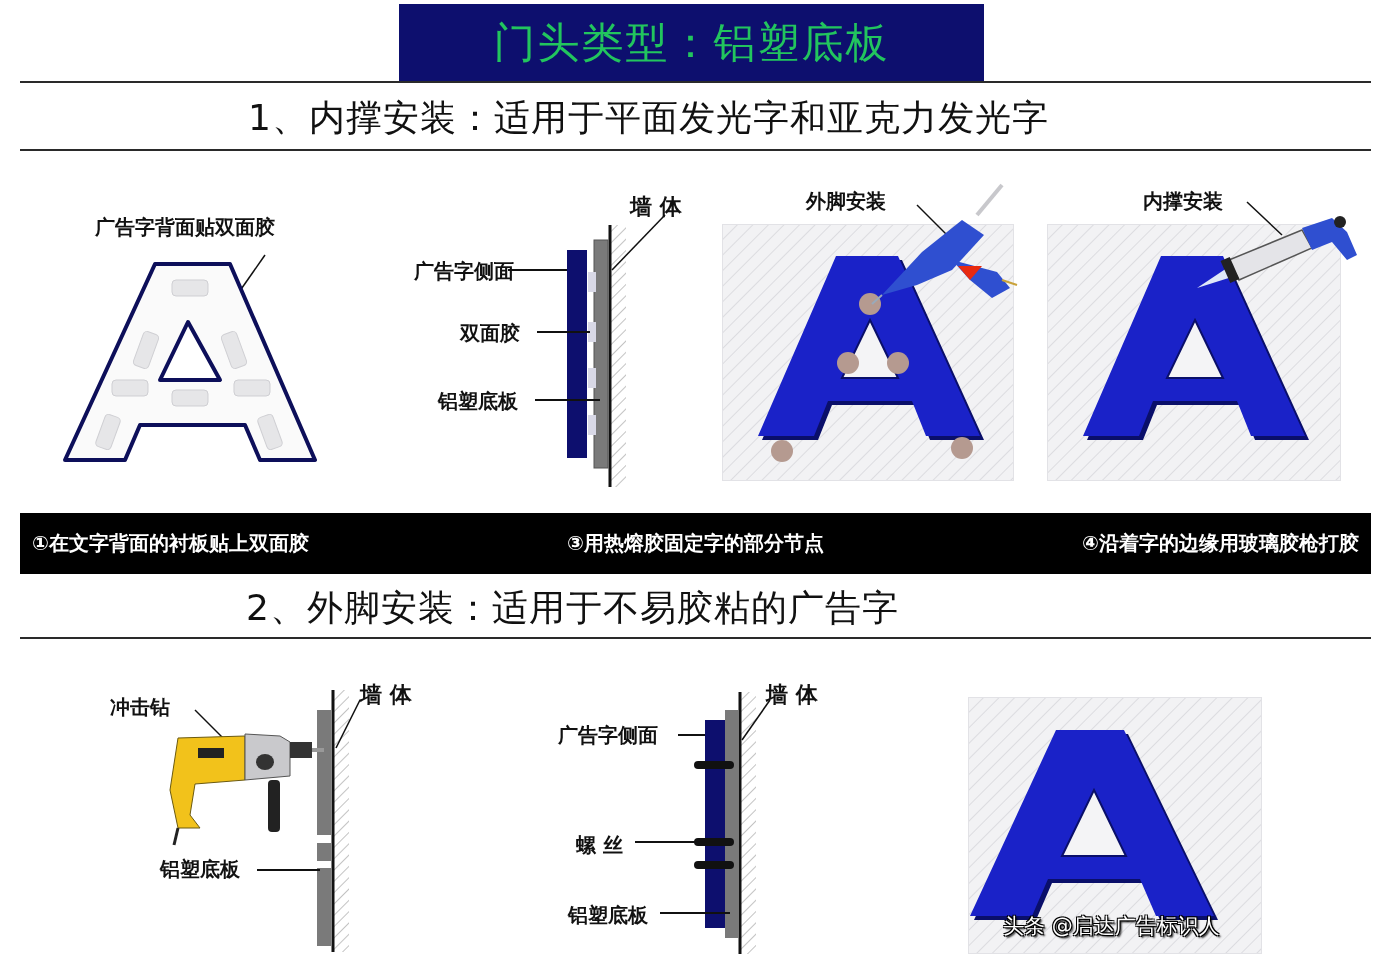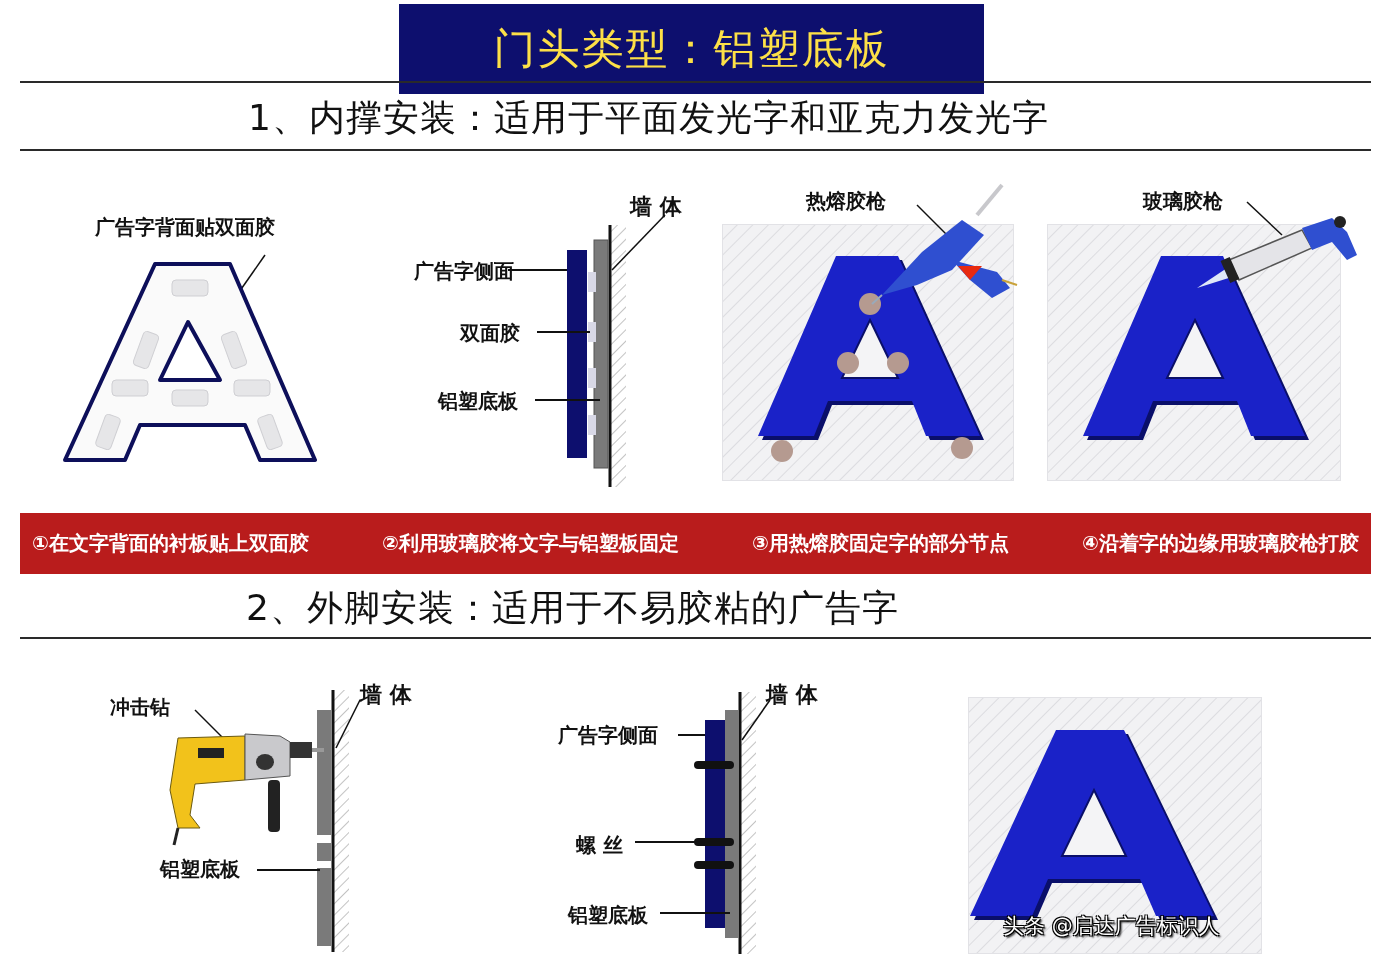--- a/index.html
+++ b/index.html
@@ -2,29 +2,29 @@
 <html><head>
 <meta charset="utf-8">
 <style>
   html, body { margin:0; padding:0; }
   body {
     width:1394px; height:976px; background:#ffffff; position:relative; overflow:hidden;
     font-family:"DejaVu Sans","Liberation Sans",sans-serif; color:#111;
   }
   .abs { position:absolute; }
   .title-banner {
-    left:399px; top:4px; width:585px; height:90px; background:#0d0f6e;
-    color:#fde047; font-size:42px; display:flex; align-items:center; justify-content:center;
+    left:399px; top:4px; width:585px; height:78px; background:#0d0f6e;
+    color:#22c55e; font-size:42px; display:flex; align-items:center; justify-content:center;
     letter-spacing:2px;
   }
   .hline { height:2px; background:#2a2a2a; }
   .section-title { font-size:36px; color:#111; white-space:nowrap; letter-spacing:1px;text-align:center; }
   .label { font-size:20px; color:#111; white-space:nowrap; font-weight:bold; }
   .steps-bar {
-    left:20px; top:513px; width:1351px; height:61px; background:#b91c1c; color:#fff;
+    left:20px; top:513px; width:1351px; height:61px; background:#000000; color:#fff;
     display:flex; align-items:center; justify-content:space-between; padding:0 12px; box-sizing:border-box;
     font-size:20px; font-weight:bold; white-space:nowrap;
   }
   .hatch-panel {
     background: repeating-linear-gradient(135deg, #f2f2f4 0px, #f2f2f4 9px, #dcdce0 10px, #f2f2f4 11px);
     border:1px solid #e2e2e6;
   }
   .watermark {
     font-size:21px; color:#fff; white-space:nowrap;
     text-shadow: 1px 1px 0 #000, -1px -1px 0 #000, 1px -1px 0 #000, -1px 1px 0 #000, 2px 2px 2px #000;
@@ -76,21 +76,21 @@
   <rect x="58" y="112" width="8" height="20" fill="#d8d8e6"></rect>
   <rect x="58" y="158" width="8" height="20" fill="#d8d8e6"></rect>
   <rect x="58" y="205" width="8" height="20" fill="#d8d8e6"></rect>
   <rect x="37" y="40" width="20" height="208" fill="#0d0f6e"></rect>
   <line x1="-22" y1="60" x2="37" y2="60" stroke="#111" stroke-width="2"></line>
   <line x1="7" y1="122" x2="60" y2="122" stroke="#111" stroke-width="2"></line>
   <line x1="5" y1="190" x2="70" y2="190" stroke="#111" stroke-width="2"></line>
   <line x1="135" y1="5" x2="82" y2="60" stroke="#111" stroke-width="1.5"></line>
 </svg>
 
-<div class="abs label" style="left:806px; top:188px;">热熔胶枪</div>
+<div class="abs label" style="left:806px; top:188px;">外脚安装</div>
 <div class="abs hatch-panel" style="left:722px; top:224px; width:290px; height:255px;"></div>
 <svg class="abs" style="left:722px; top:180px;" width="310" height="300">
   <line x1="195" y1="25" x2="225" y2="55" stroke="#111" stroke-width="1.5"></line>
   <path d="M118 80 L180 80 L262 260 L208 260 L194 225 L110 225 L96 260 L40 260 Z" fill="#0a0f6a"></path>
   <path d="M114 76 L176 76 L258 256 L204 256 L190 221 L106 221 L92 256 L36 256 Z" fill="#1a22c8"></path>
   <path d="M148 140 L176 198 L120 198 Z" fill="#f4f4f6" stroke="#0a0f6a" stroke-width="2"></path>
   <g fill="#b59a90">
     <circle cx="148" cy="124" r="11"></circle>
     <circle cx="126" cy="183" r="11"></circle>
     <circle cx="176" cy="183" r="11"></circle>
@@ -99,37 +99,36 @@
   </g>
 
   <line x1="255" y1="35" x2="280" y2="5" stroke="#c8c8cc" stroke-width="4"></line>
   <path d="M160 115 L200 72 L240 40 L262 55 L230 90 L195 105 Z" fill="#2f4fd0"></path>
   <path d="M230 80 L275 92 L288 108 L270 118 L248 100 Z" fill="#2f4fd0"></path>
   <path d="M236 86 L260 86 L248 100 Z" fill="#e82a10"></path>
   <line x1="280" y1="100" x2="295" y2="105" stroke="#c9a23a" stroke-width="2"></line>
   <line x1="160" y1="115" x2="150" y2="124" stroke="#9ab" stroke-width="2"></line>
 </svg>
 
-<div class="abs label" style="left:1143px; top:188px;">玻璃胶枪</div>
+<div class="abs label" style="left:1143px; top:188px;">内撑安装</div>
 <div class="abs hatch-panel" style="left:1047px; top:224px; width:292px; height:255px;"></div>
 <svg class="abs" style="left:1047px; top:180px;" width="320" height="300">
   <line x1="200" y1="22" x2="235" y2="55" stroke="#111" stroke-width="1.5"></line>
   <path d="M118 80 L180 80 L262 260 L208 260 L194 225 L110 225 L96 260 L40 260 Z" fill="#0a0f6a"></path>
   <path d="M114 76 L176 76 L258 256 L204 256 L190 221 L106 221 L92 256 L36 256 Z" fill="#1a22c8"></path>
   <path d="M148 140 L176 198 L120 198 Z" fill="#f4f4f6" stroke="#0a0f6a" stroke-width="2"></path>
   <path d="M150 108 L180 88 L188 96 Z" fill="#dfe8f8"></path>
   <path d="M182 80 L255 50 L265 68 L192 100 Z" fill="#e4e4e8" stroke="#555" stroke-width="1.5"></path>
   <rect x="178" y="78" width="10" height="24" fill="#222" transform="rotate(-24 183 90)"></rect>
   <path d="M255 48 L285 38 L300 52 L310 75 L300 80 L285 62 L265 70 Z" fill="#2f4fd0"></path>
   <circle cx="293" cy="42" r="6" fill="#222"></circle>
 </svg>
 
 <div class="abs steps-bar">
   <span>①在文字背面的衬板贴上双面胶</span>
-  <span>②利用玻璃胶将文字与铝塑板固定</span>
   <span>③用热熔胶固定字的部分节点</span>
   <span>④沿着字的边缘用玻璃胶枪打胶</span>
 </div>
 
 <div class="abs section-title" style="left:246px; top:584px;">2、外脚安装：适用于不易胶粘的广告字</div>
 <div class="abs hline" style="left:20px; top:637px; width:1351px;"></div>
 
 <div class="abs label" style="left:110px; top:694px;">冲击钻</div>
 <div class="abs label" style="left:360px; top:680px; font-size:22px;">墙 体</div>
 <div class="abs label" style="left:160px; top:856px;">铝塑底板</div>

